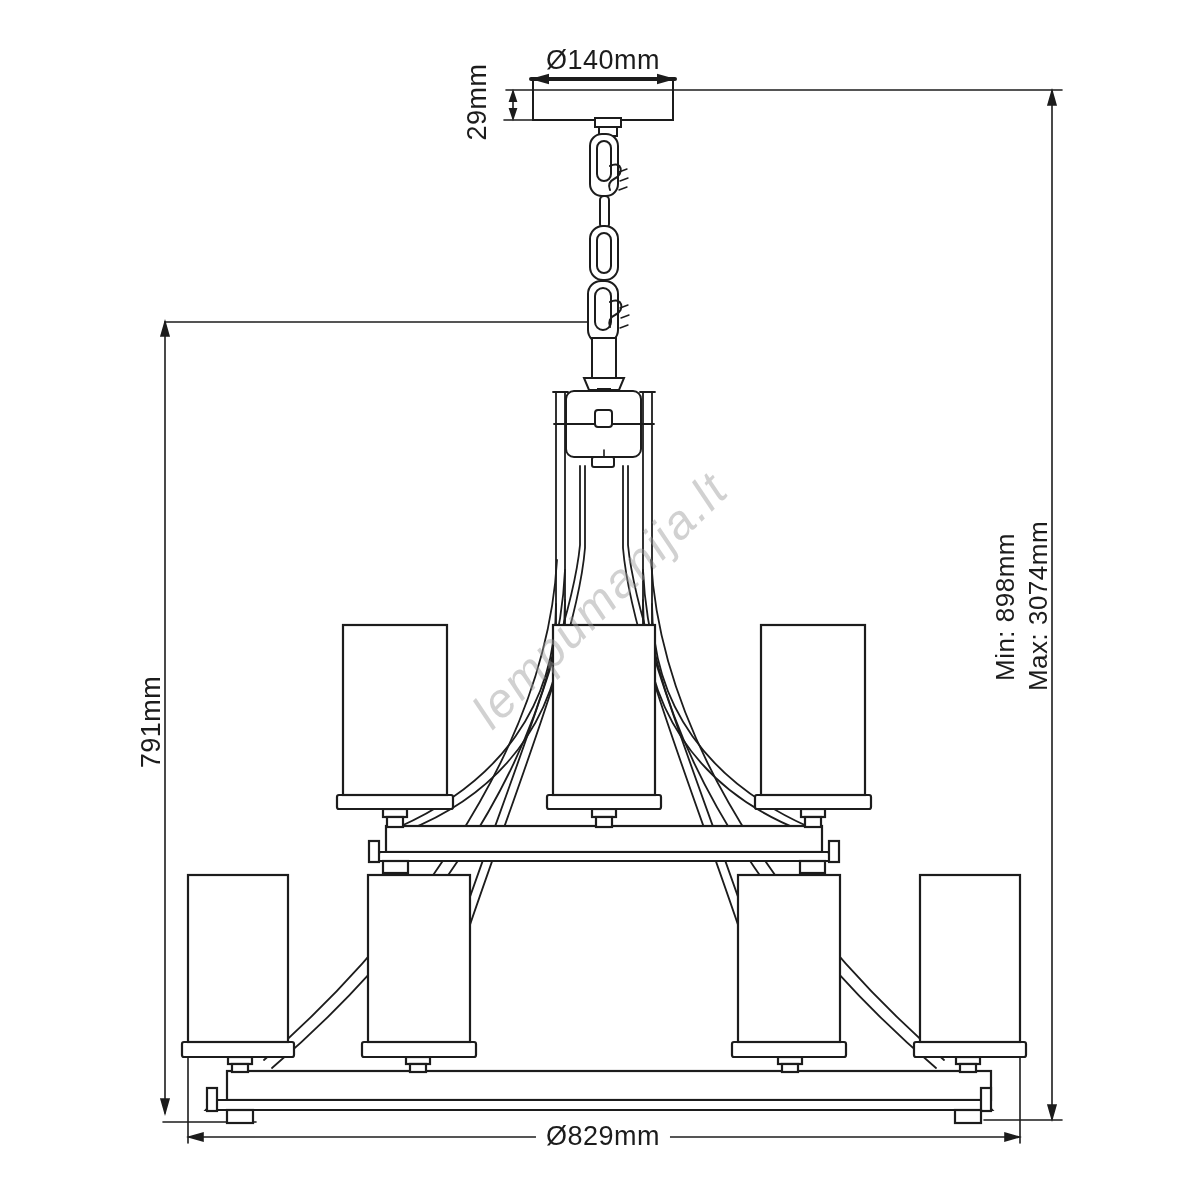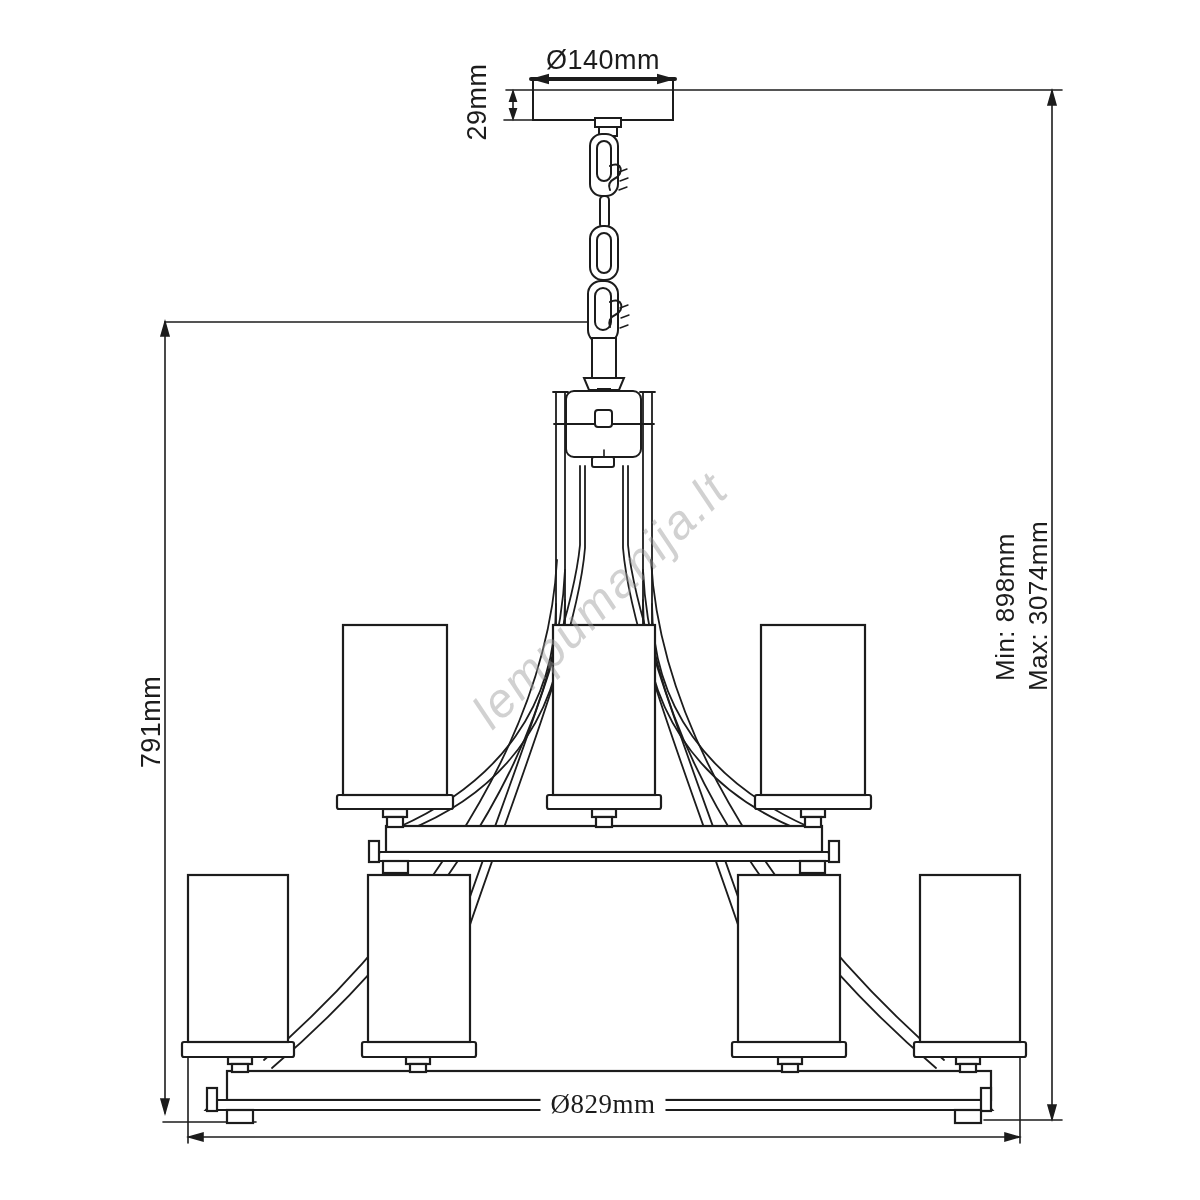--- a/index.html
+++ b/index.html
@@ -195,17 +195,17 @@
   <div class="dim-label" style="left:603px;top:60px;">Ø140mm</div>
 
   <div class="dim-label rot" style="left:477px;top:102px;">29mm</div>
 
   <div class="dim-label rot" style="left:151px;top:722px;">791mm</div>
 
   <div class="dim-label rot" style="left:1005px;top:607px;font-size:26px;">Min: 898mm</div>
 
   <div class="dim-label rot" style="left:1038px;top:606px;font-size:26px;">Max: 3074mm</div>
 
-  <div class="dim-label gap" style="left:603px;top:1104px;font-family:Liberation Serif, serif;">Ø829mm</div>
+  <div class="dim-label gap" style="left:603px;top:1136px;">Ø829mm</div>
 
   <div id="watermark">lempumanija.lt</div>
 
 </div>
 
 </body></html>

